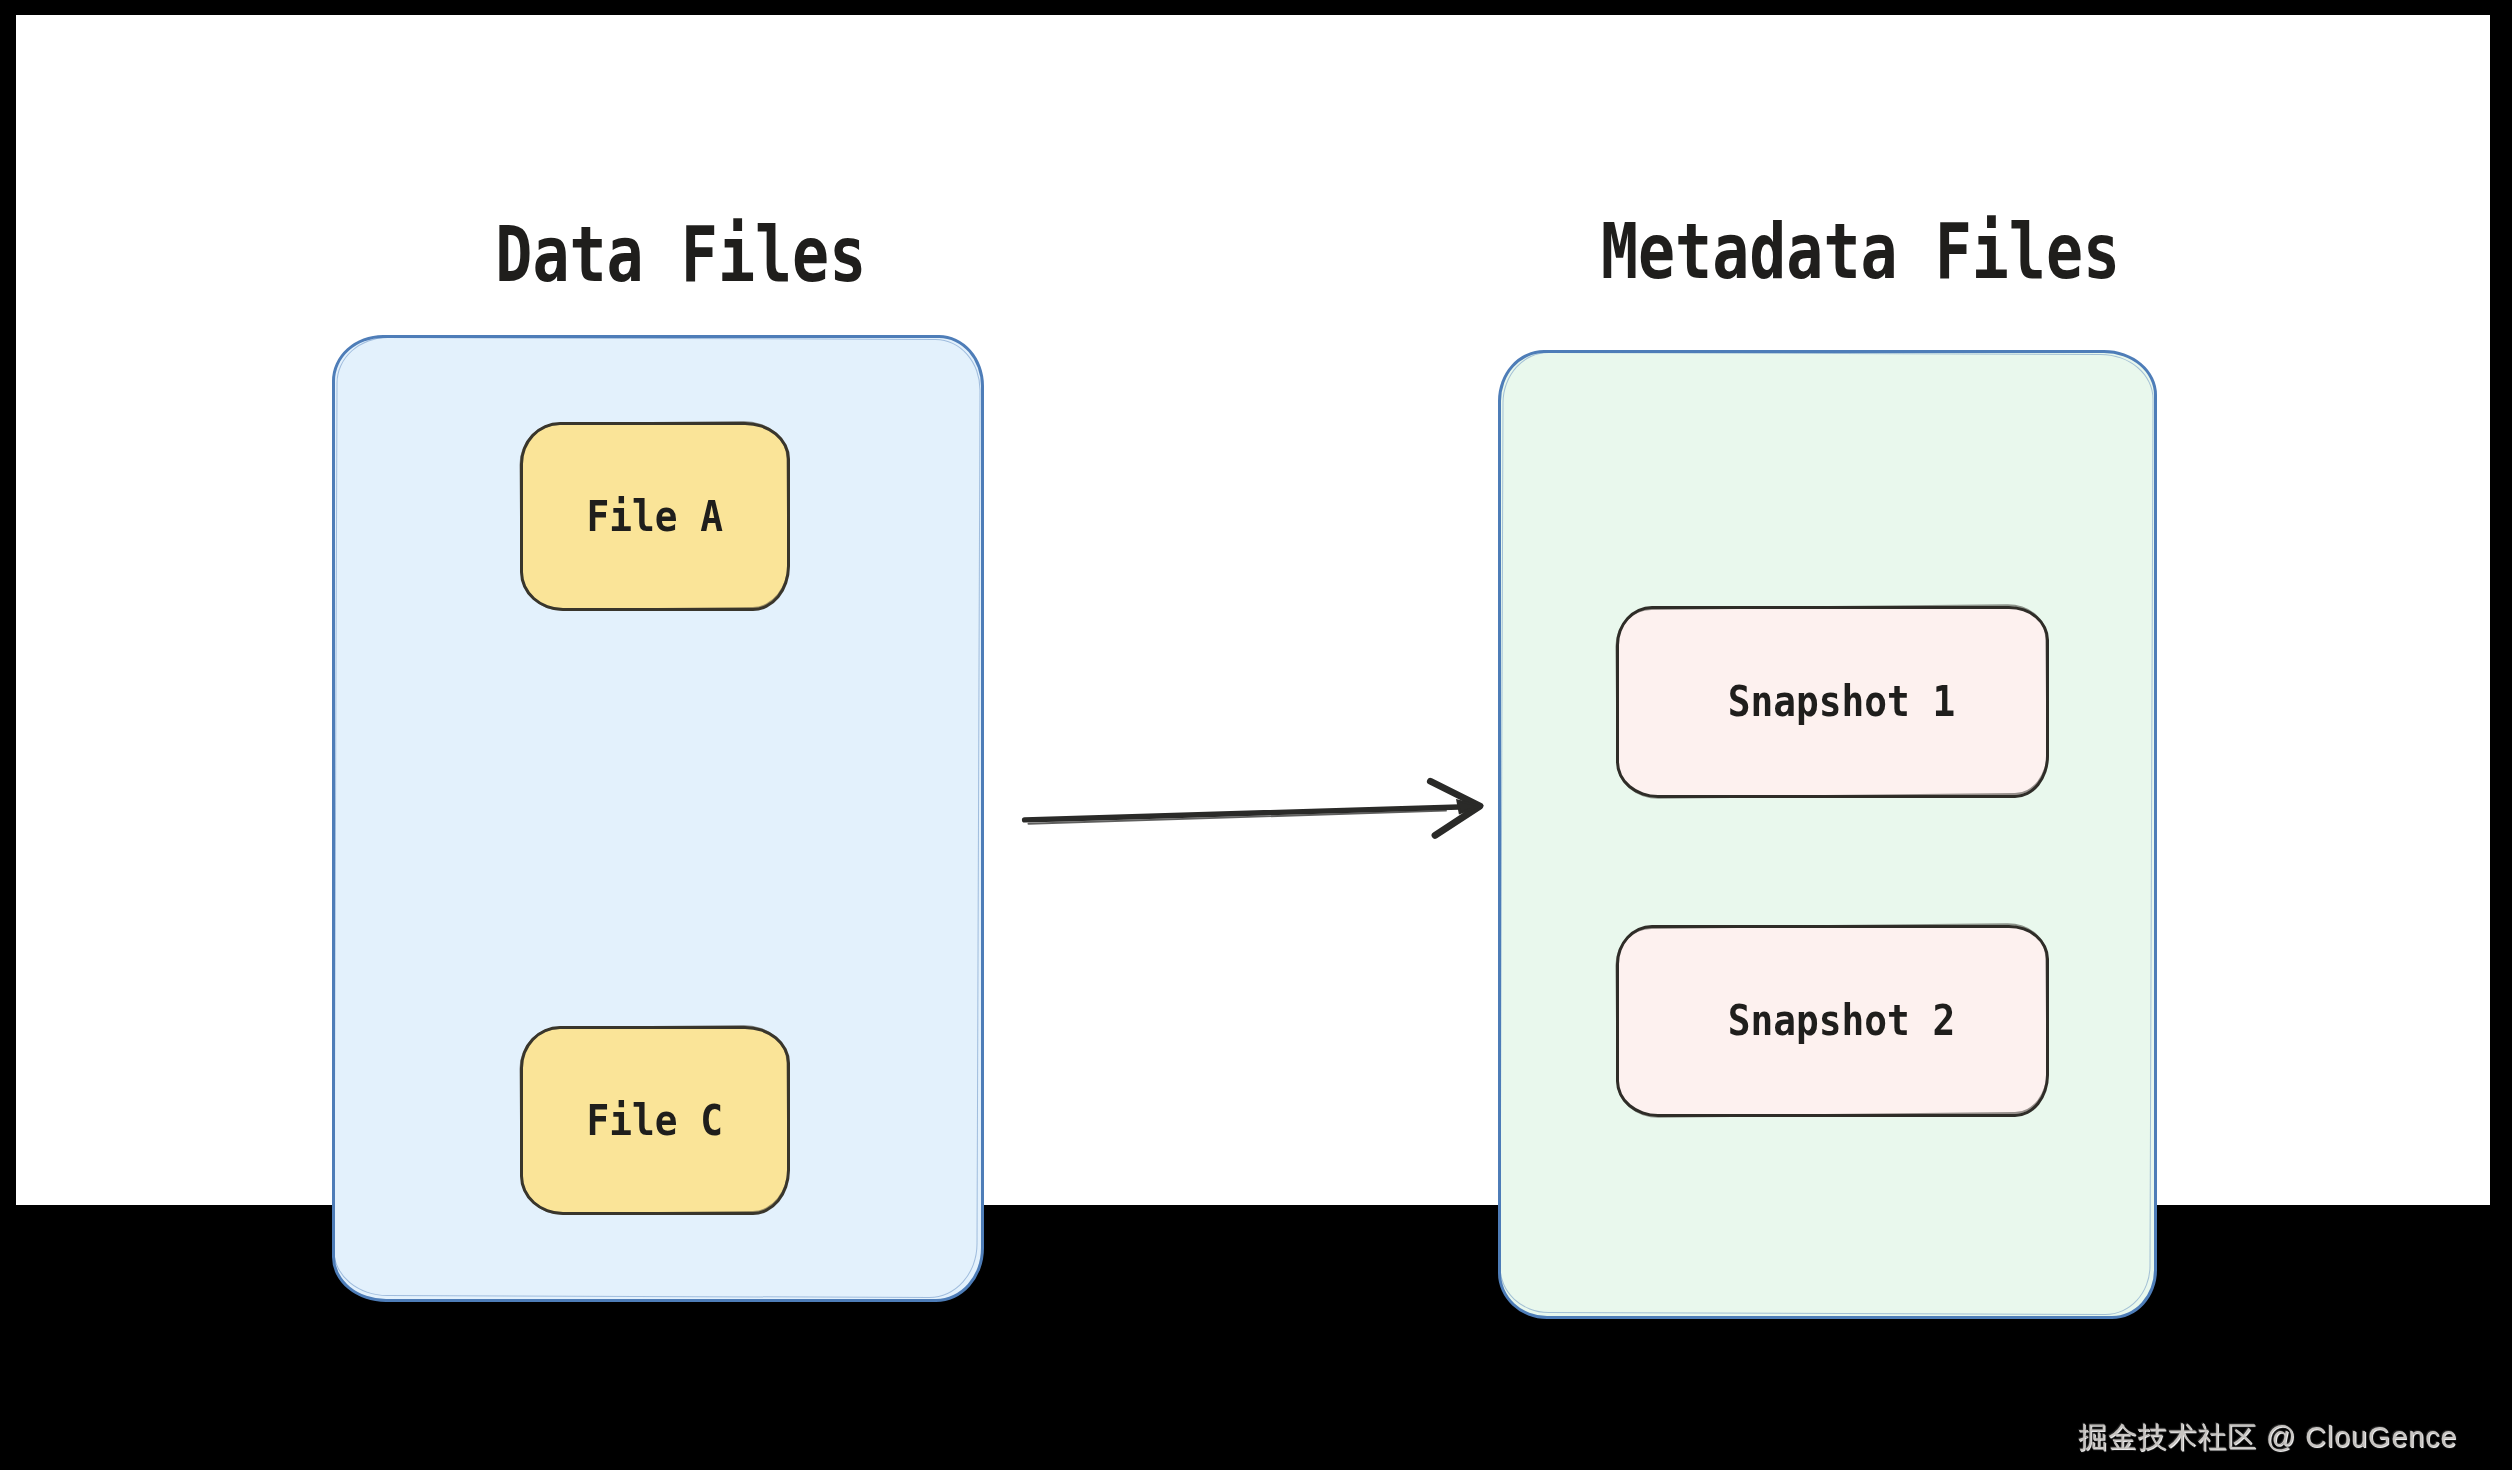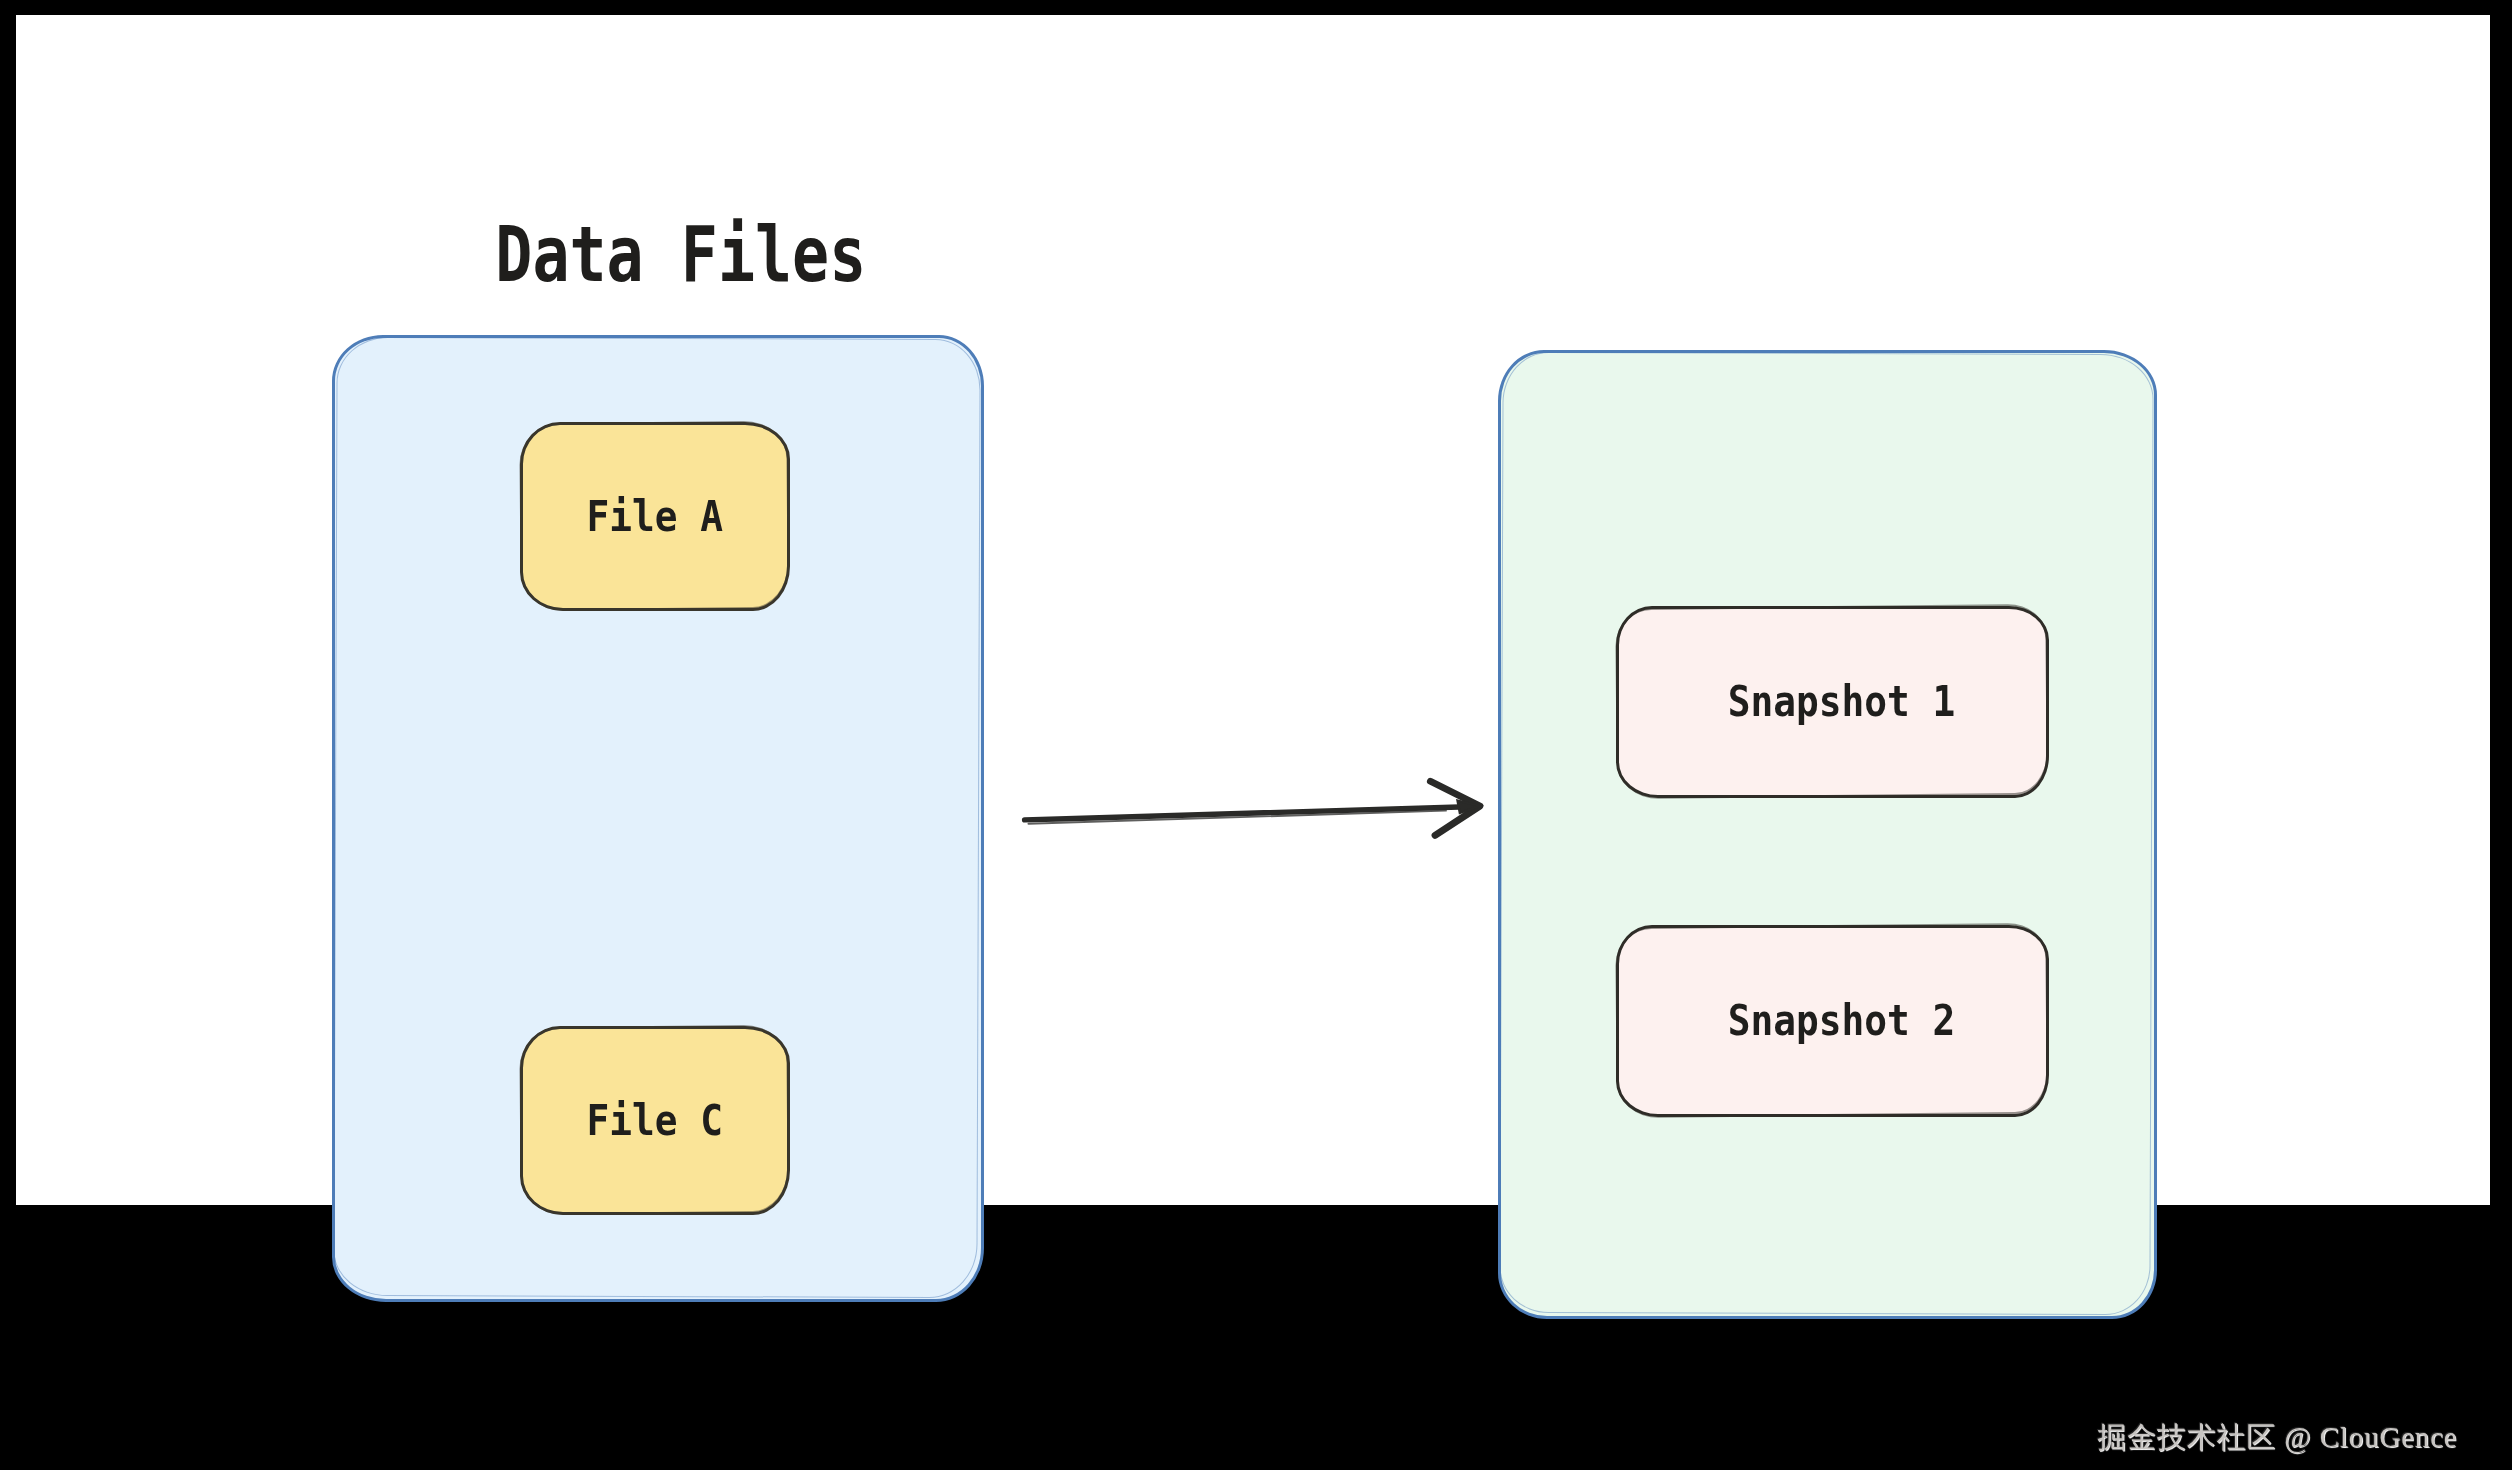--- a/index.html
+++ b/index.html
@@ -37,34 +37,37 @@
   .node-file{left:185px;width:270px;height:189px;background:var(--file_fill);
     border:3.9px solid var(--file_border);border-radius:40px 45px 37px 43px / 42px 37px 45px 39px;}
   .node-file.n1{top:84px}.node-file.n2{top:387px}.node-file.n3{top:688px}
   .node-snap{left:115px;width:433px;height:192px;background:var(--snap_fill);
     border:3.9px solid var(--snap_border);border-radius:36px 40px 34px 42px / 39px 34px 42px 36px;padding-left:18px;}
   .node-snap.n1{top:253px}.node-snap.n2{top:572px}
 
   .arrow-wrap{position:absolute;left:997px;top:753px;width:487px;height:93px;}
   .arrow-wrap svg{display:block;width:100%;height:100%;}
 
-  .watermark{position:absolute;right:32px;top:1403px;font-family:Liberation Serif, serif;
+  .watermark{position:absolute;right:32px;top:1403px;font-family:Liberation Sans, sans-serif;
     font-size:29px;color:var(--wm);letter-spacing:0.8px;white-space:nowrap;
     text-shadow:-0.8px -0.8px 0.8px rgba(110,110,110,.40), 0.8px 0.8px 0.8px #ffffff;}
 </style>
 </head>
 <body>
 
 <div class="stage">
   <div class="paper">
 
     <div class="group-title title-left">
       <span>Data Files</span>
     </div>
 
+    <div class="group-title title-right">
+      <span>Metadata Files</span>
+    </div>
 
     <div class="container container-left">
       <div class="node node-file n1">
         <span>File A</span>
       </div>
       <div class="node node-file n3">
         <span>File C</span>
       </div>
     </div>
 

